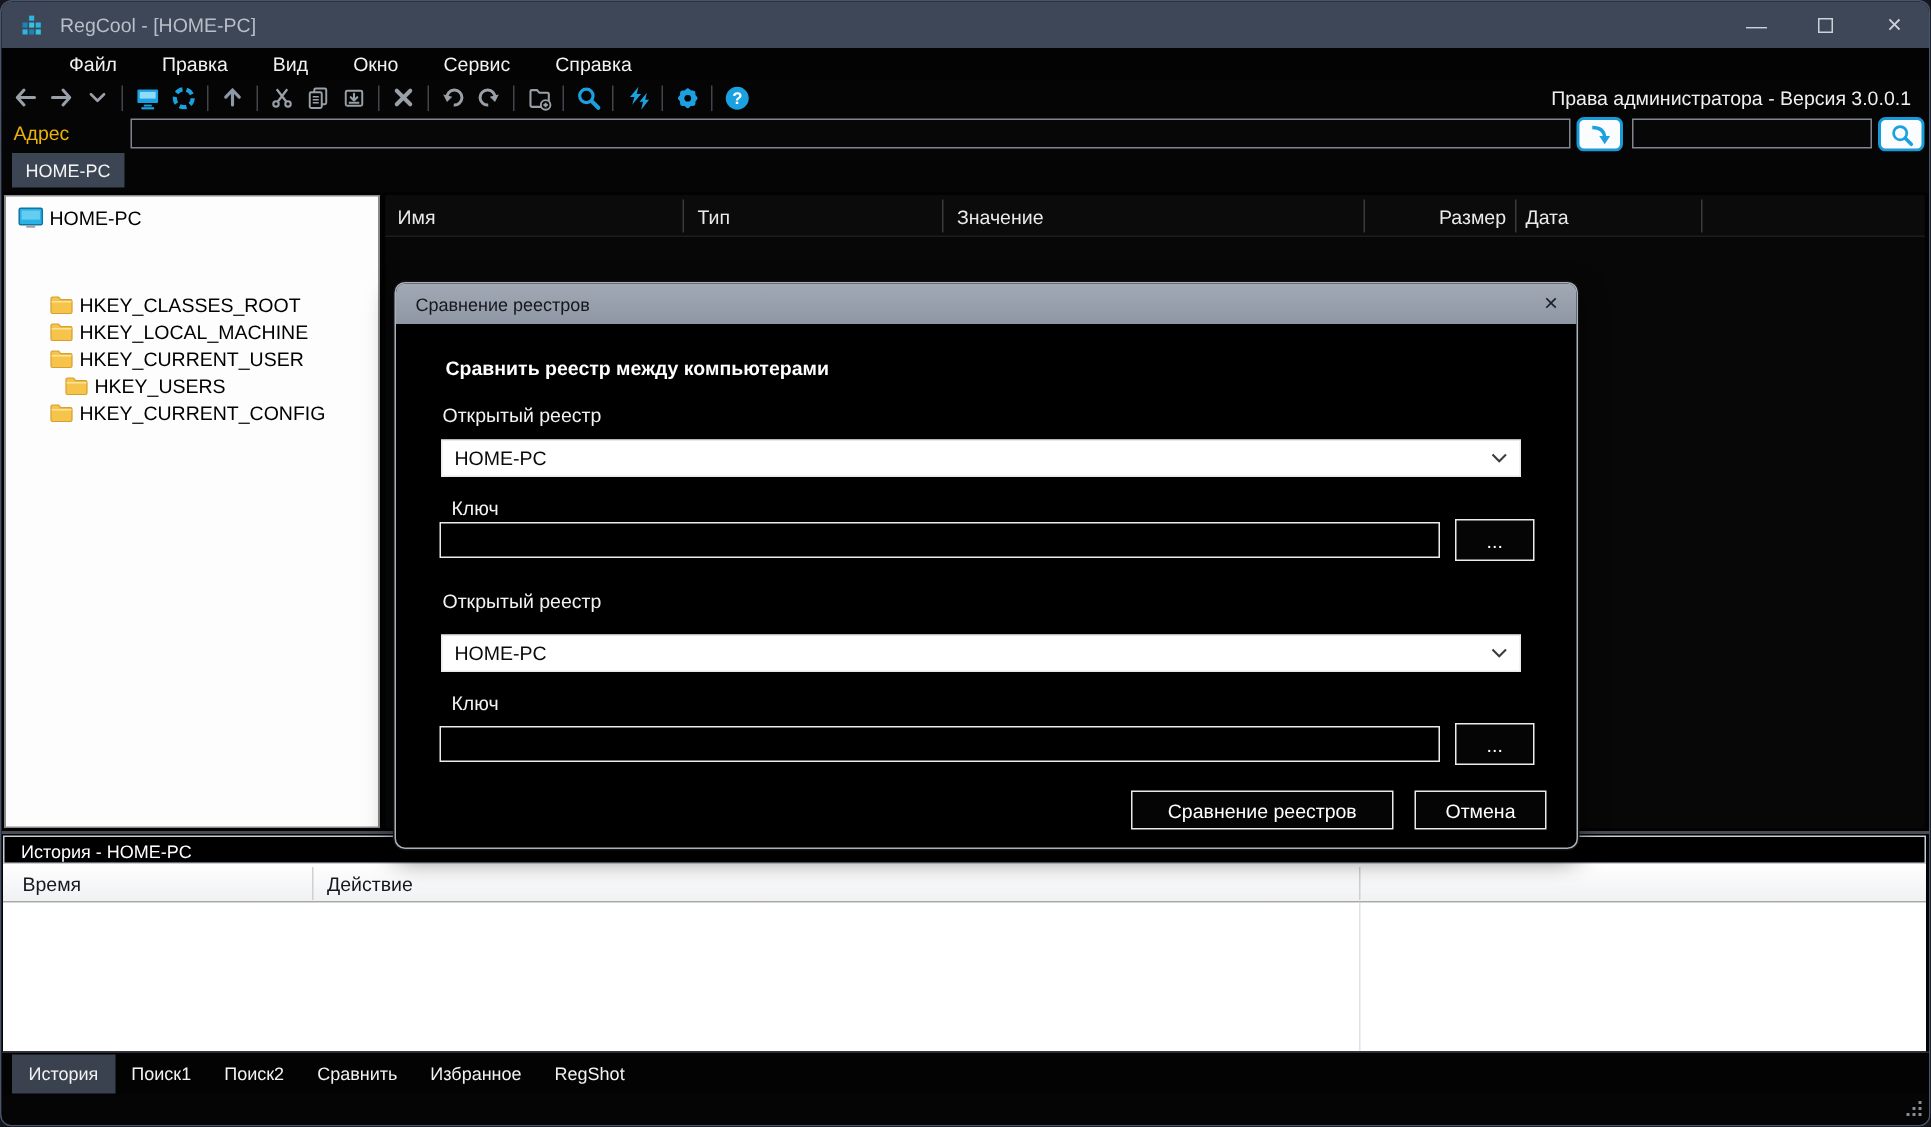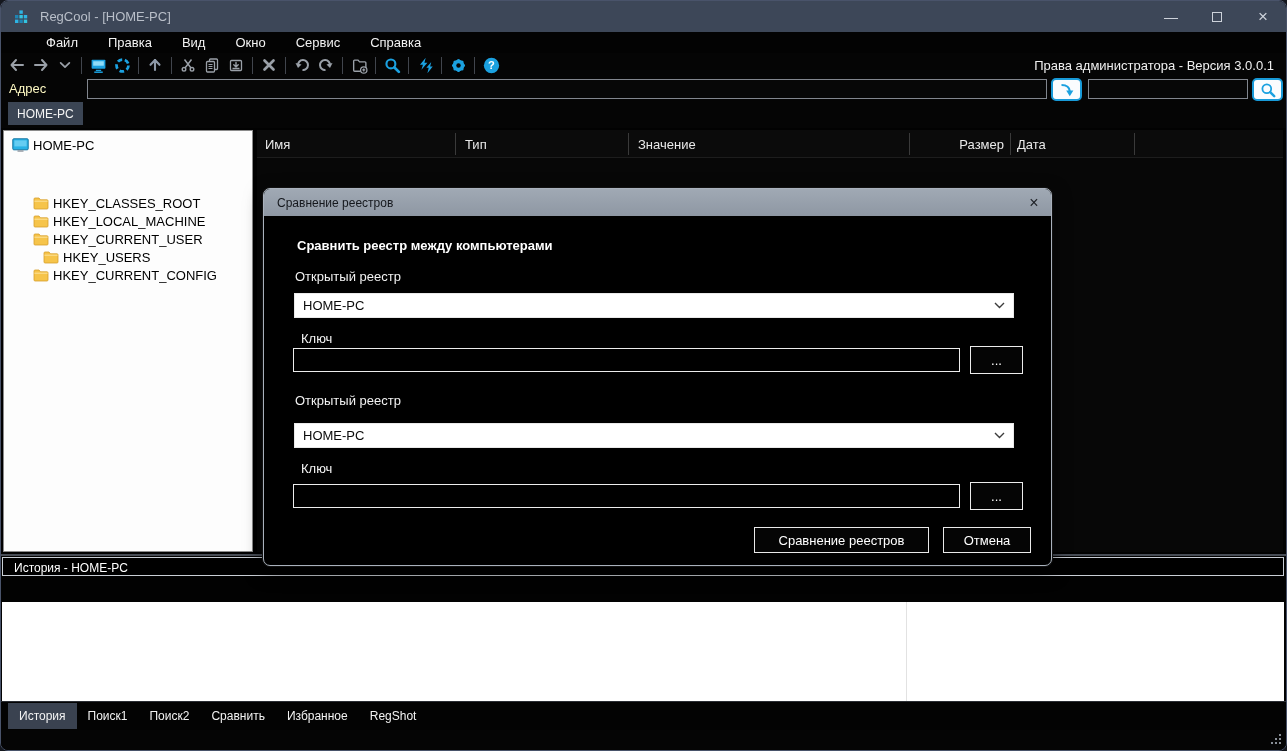--- a/index.html
+++ b/index.html
@@ -20,21 +20,21 @@
   .menu-item{color:#f2f2f2;font-size:13px;padding:2px 15px;}
 
   
   .toolbar{position:absolute;left:0;top:52px;right:0;height:24px;background:#050505;display:flex;align-items:center;padding-left:4px;}
   .tbtn{width:24px;height:22px;display:flex;align-items:center;justify-content:center;flex:0 0 auto;}
   .tb-sep{width:1px;height:17px;background:#41454d;margin:0 4px;flex:0 0 auto;}
   .admin-text{margin-left:auto;padding-right:12px;color:#f0f0f0;font-size:13px;text-align:right;}
 
   
   .addressbar{position:absolute;left:0;top:76px;right:0;height:24px;background:#050505;}
-  .addr-label{position:absolute;left:8px;top:4px;color:#fef9c3;font-size:13px;}
+  .addr-label{position:absolute;left:8px;top:4px;color:#eab308;font-size:13px;}
   .addr-input{position:absolute;left:86px;top:2px;width:960px;height:20px;background:#070707;border:1px solid #81868e;color:#eee;font-size:12px;padding:0 4px;outline:none;}
   .addr-btn{position:absolute;top:1px;width:31px;height:23px;background:#fafcfe;border:2px solid #189ad8;border-radius:5px;display:flex;align-items:center;justify-content:center;padding:0;}
   .go-btn{left:1050px;}
   .search-input{position:absolute;left:1087px;top:2px;width:160px;height:20px;background:#070707;border:1px solid #81868e;color:#eee;font-size:12px;padding:0 4px;outline:none;}
   .find-btn{left:1251px;}
 
   
   .tabrow{position:absolute;left:0;top:100px;right:0;height:27px;background:#050505;}
   .reg-tab{position:absolute;left:7px;top:1px;height:23px;background:#3b4554;color:#f4f4f4;font-size:12px;display:flex;align-items:center;padding:0 9px;}
 
@@ -357,20 +357,26 @@
     <button class="browse-btn" style="top:293px;">...</button>
 
     <button class="dlg-btn btn-compare">Сравнение реестров</button>
     <button class="dlg-btn btn-cancel">Отмена</button>
   </div>
 
   <div class="history">
     <div class="hist-bar">
       <span>История - HOME-PC</span>
     </div>
+    <div class="hist-head">
+      <span class="hcol" style="left:13px;">Время</span>
+      <span class="hcol" style="left:216px;">Действие</span>
+      <span class="hdiv" style="left:206px;"></span>
+      <span class="hdiv" style="left:904px;"></span>
+    </div>
     <div class="hist-body">
       <span class="hist-vline"></span>
     </div>
   </div>
 
   <div class="bottom-tabs">
     <span class="btab active">История</span>
     <span class="btab">Поиск1</span>
     <span class="btab">Поиск2</span>
     <span class="btab">Сравнить</span>

